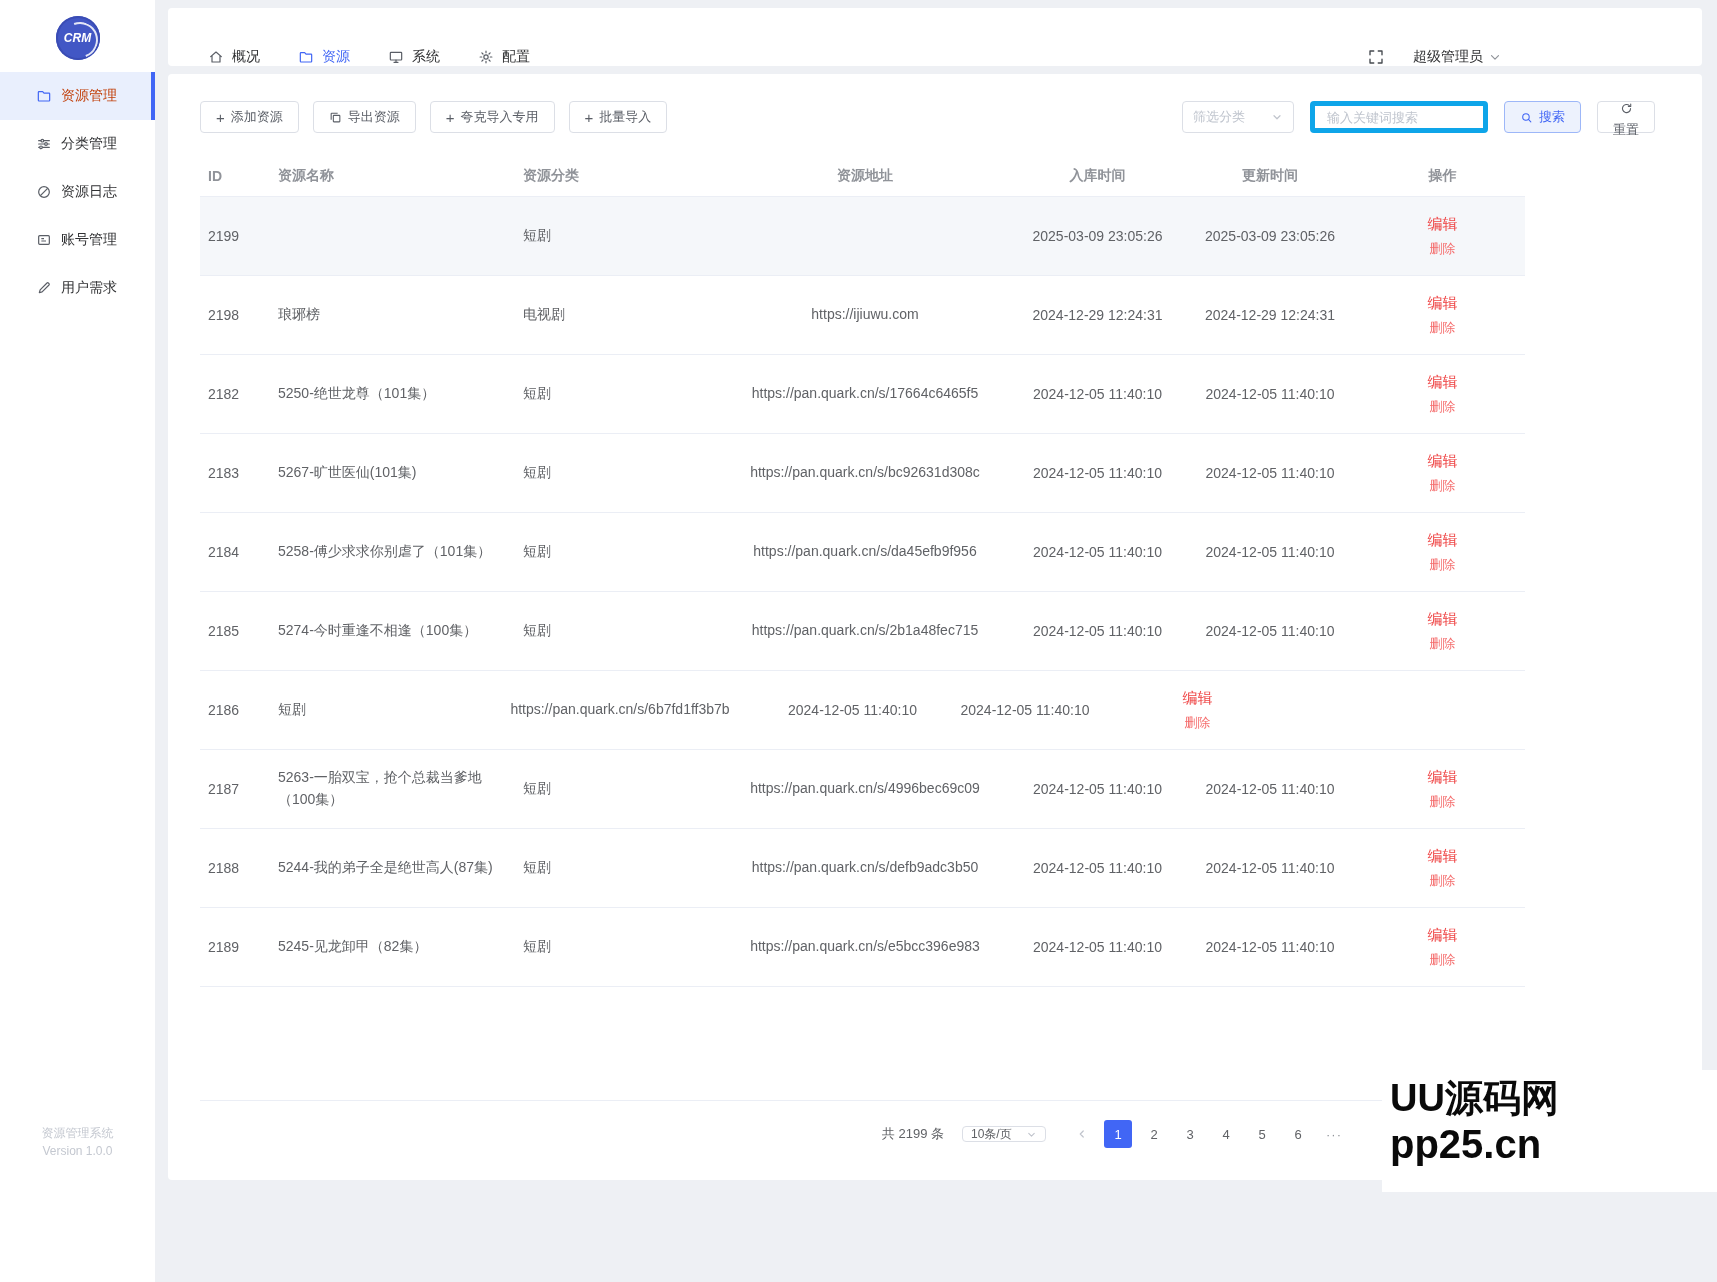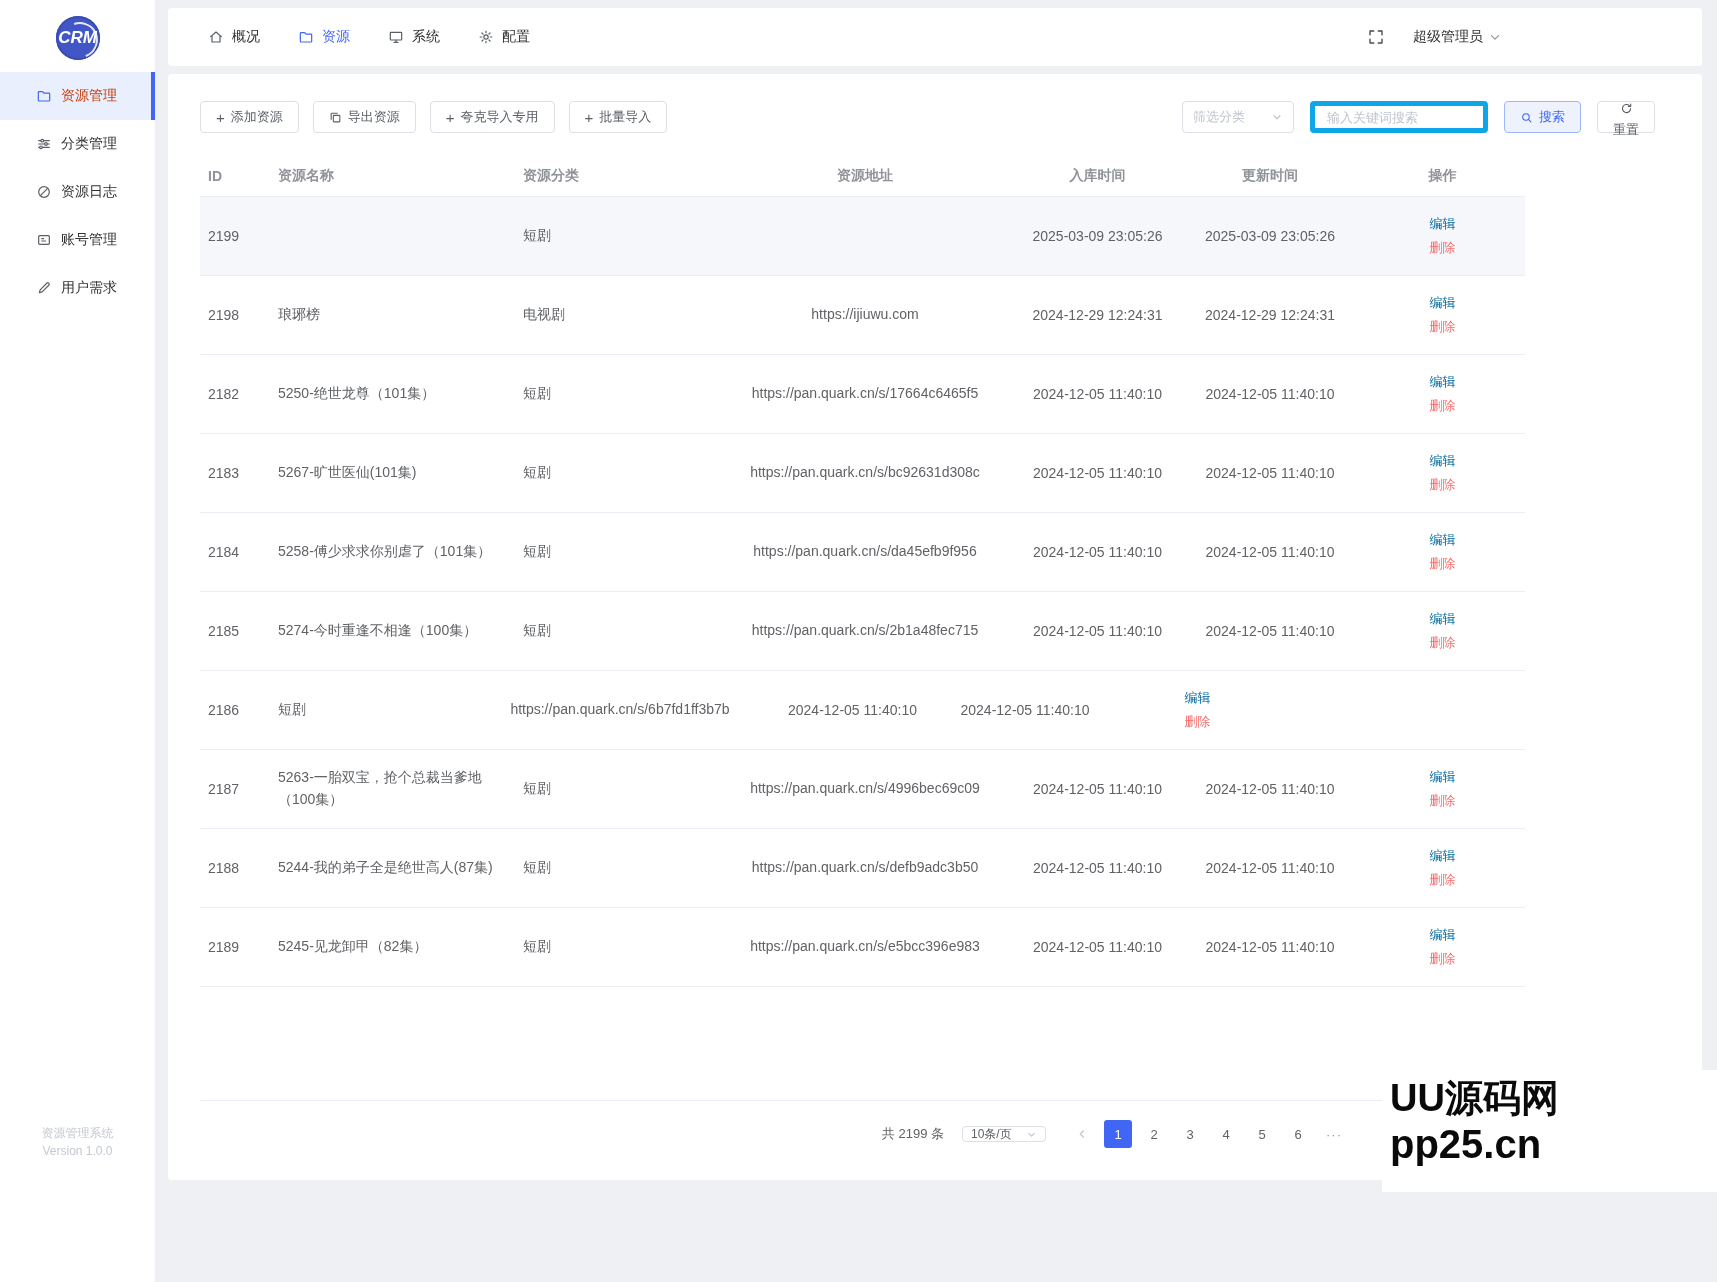--- a/index.html
+++ b/index.html
@@ -17,21 +17,21 @@
   
   .sidebar {
     position:absolute; left:0; top:0; width:155px; height:1282px;
     background:#fff; z-index:2;
   }
   .logo-wrap { height:76px; display:flex; align-items:center; justify-content:center; }
   .logo-circle {
     width:44px; height:44px; border-radius:50%;
     background:#4257c5; color:#fff;
     display:flex; align-items:center; justify-content:center;
-    font-weight:bold; font-style:italic; font-size:17px;
+    font-weight:bold; font-style:italic; font-size:12px;
     box-shadow:inset 0 0 0 2px #3a4cb4;
     position:relative;
   }
   .logo-circle::before {
     content:''; position:absolute; left:6px; top:6px; width:32px; height:32px;
     border:2px solid rgba(255,255,255,.85); border-radius:50%;
     border-bottom-color:transparent; border-left-color:transparent;
     transform:rotate(25deg);
   }
   .menu { margin-top:-4px; }
@@ -48,21 +48,21 @@
   }
   .sidebar-footer {
     position:absolute; bottom:122px; left:0; right:0;
     text-align:center; color:#c4c8d0; font-size:12px; line-height:1.45;
   }
 
   
   .topbar {
     position:absolute; left:168px; top:8px; width:1534px; height:58px;
     background:#fff; border-radius:4px;
-    display:flex; align-items:center; padding:0 28px 0 40px;
+    display:flex; align-items:flex-end; padding:0 28px 0 40px;
   }
   .nav-item {
     display:flex; align-items:center; gap:8px; margin-right:38px;
     color:#303133; cursor:pointer; font-size:14px;
   }
   .nav-item .icon { width:16px; height:16px; color:#5a5e66; }
   .nav-item.active { color:#4166f5; }
   .nav-item.active .icon { color:#4166f5; }
   .topbar-right { margin-left:auto; margin-right:172px; display:flex; align-items:center; gap:28px; }
   .fullscreen-btn { width:18px; height:18px; color:#45494f; cursor:pointer; }
@@ -117,21 +117,21 @@
   }
   .t-row.muted { background:#f5f7fa; }
   .cell { padding:0 8px; }
   .c-id  { width:70px; }
   .c-name{ width:245px; line-height:1.55; }
   .c-cat { width:200px; }
   .c-url { width:300px; text-align:center; word-break:break-all; line-height:1.55; padding:0 35px; }
   .c-in  { width:165px; text-align:center; padding:0; }
   .c-up  { width:180px; text-align:center; padding:0; }
   .c-act { width:165px; display:flex; flex-direction:column; align-items:center; justify-content:center; gap:6px; }
-  .link-edit { color:#0369a1; cursor:pointer; font-size:13px; }
+  .link-edit { color:#ef4444; cursor:pointer; font-size:15px; }
   .link-del  { color:#f56c6c; cursor:pointer; font-size:13px; }
   .t-spacer { height:114px; border-bottom:1px solid #ebeef5; width:1325px; }
 
   
   .pagination {
     display:flex; align-items:center; justify-content:flex-end;
     margin-top:19px; padding-right:322px; gap:8px; font-size:13px; color:#606266;
   }
   .pg-total { margin-right:10px; }
   .pg-size {

